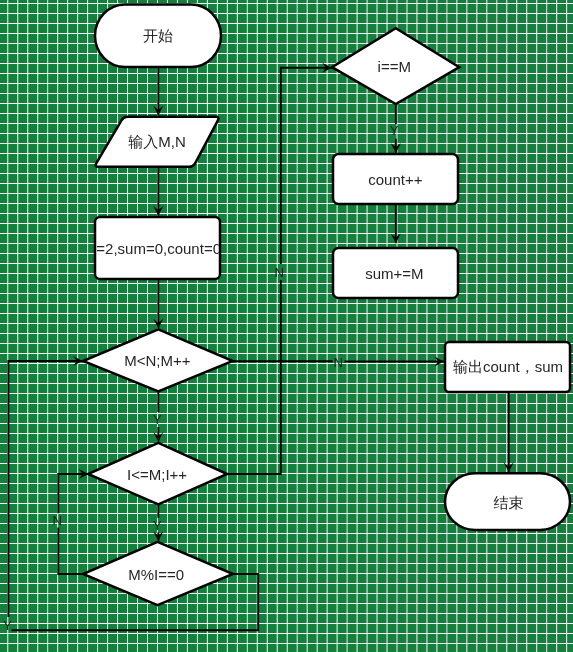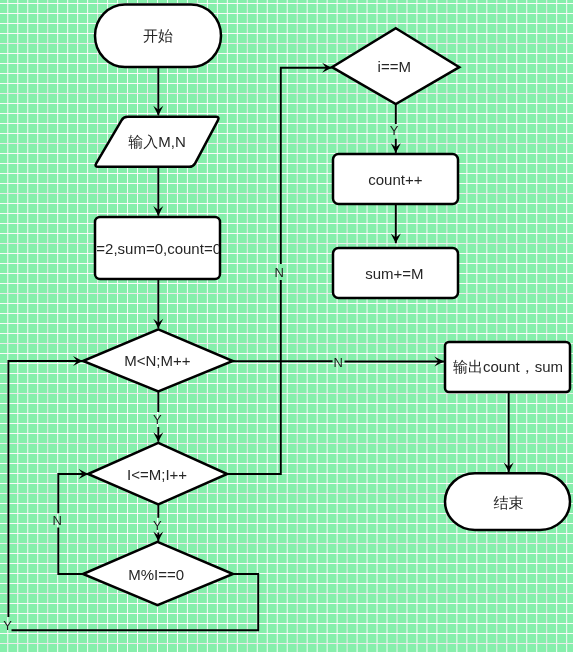--- a/index.html
+++ b/index.html
@@ -1,17 +1,17 @@
 <!DOCTYPE html>
 <html><head>
 <meta charset="utf-8">
 <style>
   html,body{margin:0;padding:0;}
   body{width:573px;height:652px;background:#fff;font-family:"Liberation Sans",sans-serif;overflow:hidden;}
-  #canvas{position:relative;width:573px;height:652px;background:#86efac;}
+  #canvas{position:relative;width:573px;height:652px;background:#15803d;}
   #grid,#chart{position:absolute;left:0;top:0;}
   .nd{fill:#fff;stroke:#000;stroke-width:2.5;}
   .ln{fill:none;stroke:#000;stroke-width:1.9;stroke-linecap:butt;}
   .lbl{font-family:"Liberation Sans",sans-serif;font-size:13px;fill:#1b1b1b;text-anchor:middle;}
   .ntx{font-family:"Liberation Sans",sans-serif;font-size:15px;fill:#262626;text-anchor:middle;}
 </style>
 </head>
 <body>
 
 <div id="canvas">

